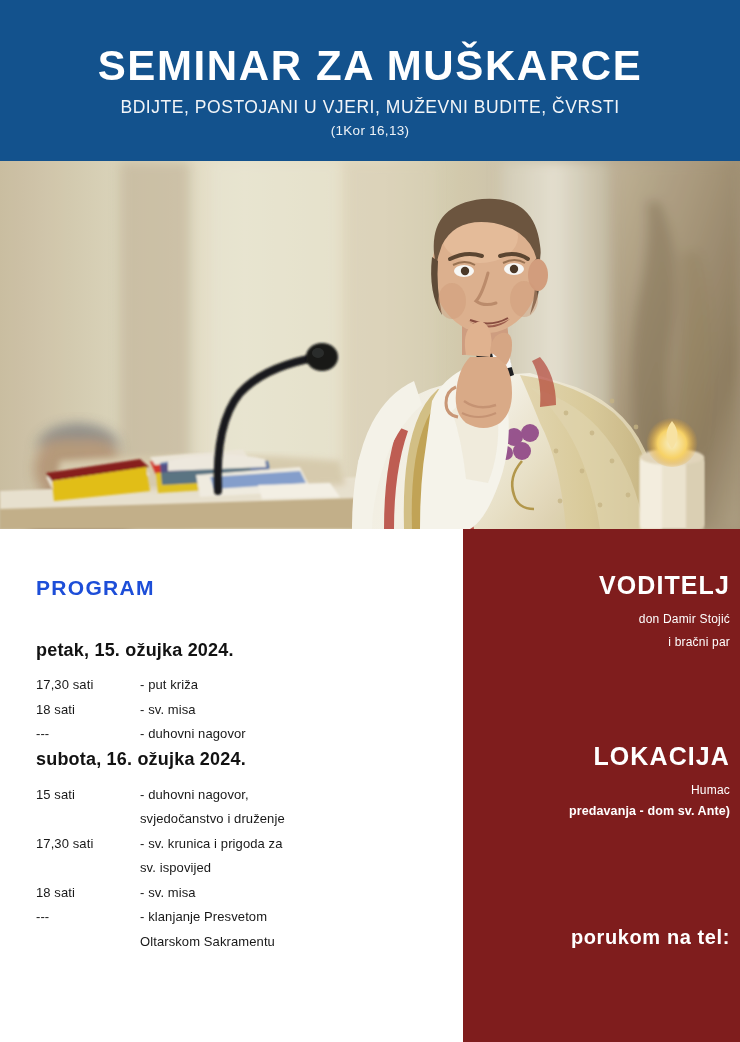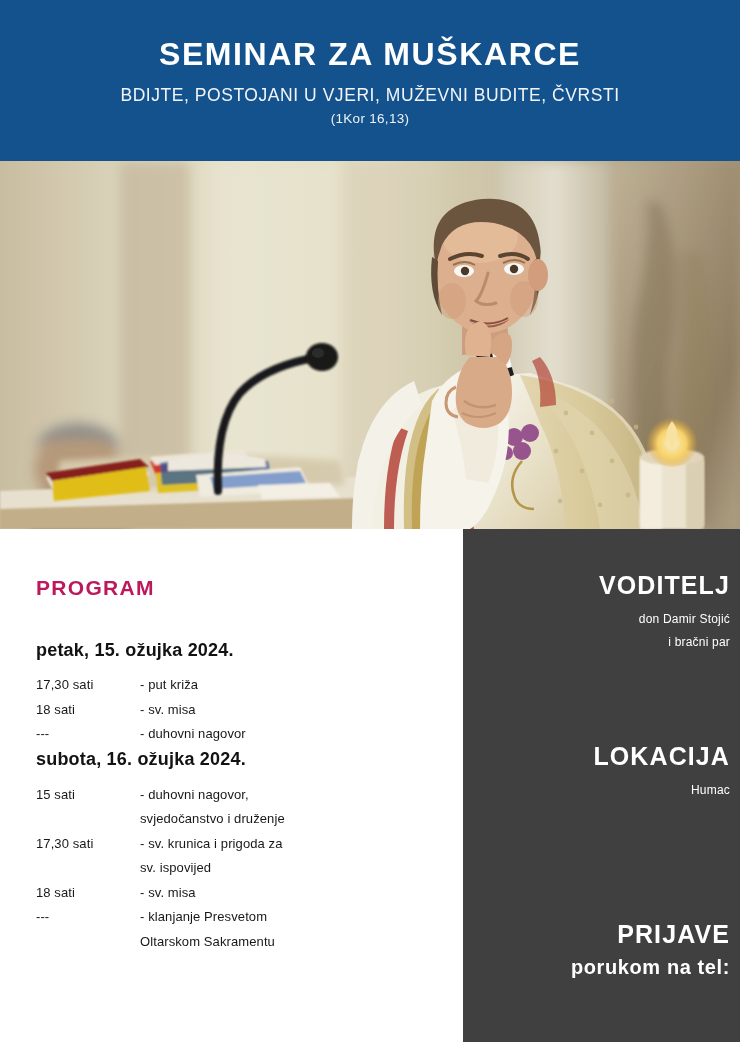--- a/index.html
+++ b/index.html
@@ -21,25 +21,26 @@
   .header {
     position:absolute;
     left:0; top:0;
     width:740px; height:161px;
     background:#13528D;
     text-align:center;
     padding-top:30px;
   }
   .header-title {
     color:#ffffff;
-    font-size:32px;
+    font-size:42px;
     font-weight:bold;
     letter-spacing:1.6px;
     line-height:48px;
     white-space:nowrap;
+    margin-top:12px;
   }
   .header-subtitle {
     color:#f2f5f8;
     font-size:17.5px;
     font-weight:normal;
     letter-spacing:0.55px;
     line-height:26px;
     margin-top:4px;
     white-space:nowrap;
   }
@@ -59,21 +60,21 @@
     overflow:hidden;
     background:#cdbfa3;
   }
   .photo svg { display:block; width:740px; height:368px; }
 
   
   .side {
     position:absolute;
     left:463px; top:529px;
     width:277px; height:513px;
-    background:#404040;
+    background:#7f1d1d;
     text-align:right;
     padding-right:10px;
   }
   .side-head {
     color:#ffffff;
     font-size:25px;
     font-weight:bold;
     letter-spacing:1.1px;
     line-height:30px;
   }
@@ -104,21 +105,21 @@
   .gap6  { height:8px; }
   .gap4  { height:5px; }
 
   
   .program {
     position:absolute;
     left:36px; top:575px;
     width:420px;
   }
   .program-title {
-    color:#be185d;
+    color:#1d4ed8;
     font-size:21px;
     font-weight:bold;
     letter-spacing:1.3px;
     line-height:26px;
   }
   .day {
     color:#121212;
     font-size:18px;
     font-weight:bold;
     letter-spacing:0.2px;
@@ -357,24 +358,24 @@
       <div class="side-head">VODITELJ</div>
       <div class="gap6"></div>
       <div class="side-sub">don Damir Stojić</div>
       <div class="side-sub">i bračni par</div>
     </div>
 
     <div class="blk-lokacija">
       <div class="side-head">LOKACIJA</div>
       <div class="gap6"></div>
       <div class="side-sub">Humac</div>
+      <div class="side-small">predavanja - dom sv. Ante)</div>
     </div>
 
     <div class="blk-prijave">
-      <div class="side-head">PRIJAVE</div>
       <div class="gap4"></div>
       <div class="side-phone">porukom na tel:</div>
     </div>
 
   </div>
 
   <div class="program">
     <div class="program-title">PROGRAM</div>
 
     <div class="day day1">petak, 15. ožujka 2024.</div>

